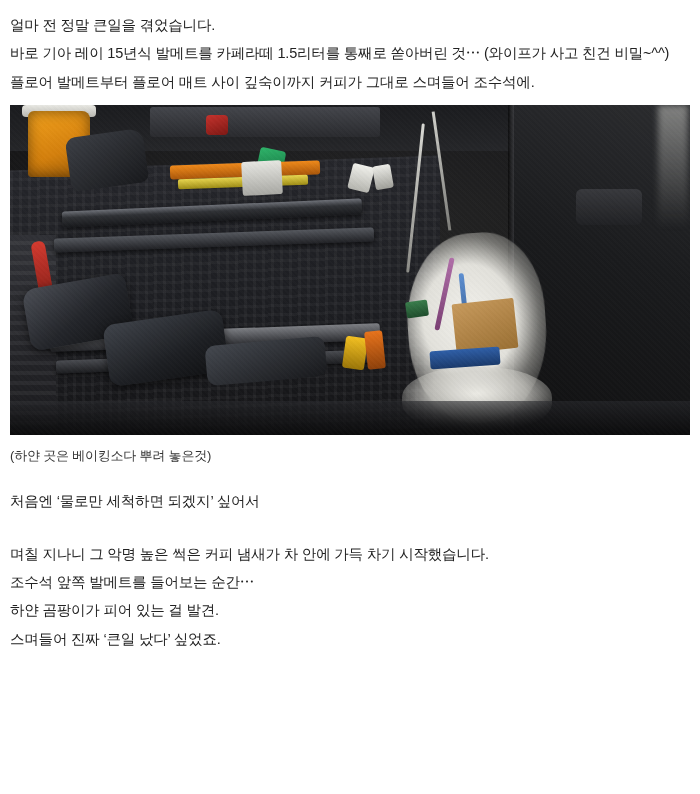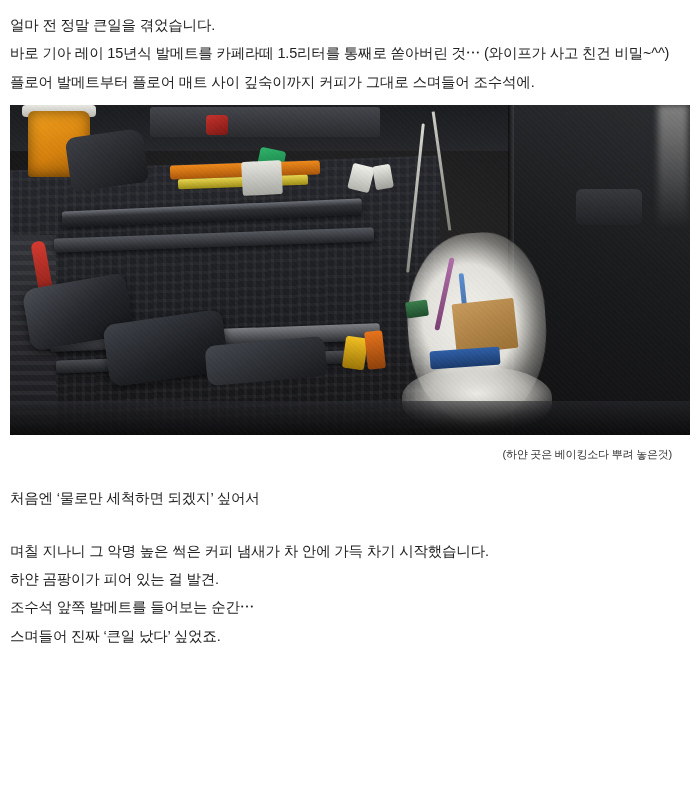--- a/index.html
+++ b/index.html
@@ -12,21 +12,21 @@
     height: 794px;
     font-family: "Liberation Sans", sans-serif;
     color: #1a1a1a;
     overflow: hidden;
   }
   .page {
     width: 700px;
     height: 678px;
     position: relative;
     box-sizing: border-box;
-    padding: 12px 28px 0 10px;
+    padding: 12px 10px 0 10px;
   }
   .para {
     font-size: 14.5px;
     line-height: 1.82;
     color: #222222;
     margin: 0;
     letter-spacing: -0.2px;
   }
   .para + .para { margin-top: 2px; }
 
@@ -334,22 +334,22 @@
     background: linear-gradient(180deg, rgba(40,41,45,.6), #0b0b0c);
   }
   .ph-grain {
     position: absolute; inset: 0;
     background-image:
       repeating-linear-gradient(45deg, rgba(255,255,255,0.012) 0 2px, rgba(0,0,0,0.012) 2px 4px);
     pointer-events: none;
   }
 
   .caption {
-    text-align: right;
-    font-size: 11px;
+    text-align: left;
+    font-size: 13px;
     color: #333333;
     margin: 12px 0 0 0;
     letter-spacing: -0.2px;
   }
 
   .block-bottom { margin-top: 23px; }
   .gap-line { height: 26px; }
 </style>
 </head>
 <body>
@@ -412,18 +412,18 @@
       <div class="ph-grain"></div>
     </div>
   </div>
 
   <p class="caption">(하얀 곳은 베이킹소다 뿌려 놓은것)</p>
 
   <div class="block-bottom">
     <p class="para">처음엔 ‘물로만 세척하면 되겠지’ 싶어서</p>
     <div class="gap-line"></div>
     <p class="para">며칠 지나니 그 악명 높은 썩은 커피 냄새가 차 안에 가득 차기 시작했습니다.</p>
+    <p class="para">조수석 앞쪽 발메트를 들어보는 순간⋯</p>
     <p class="para">하얀 곰팡이가 피어 있는 걸 발견.</p>
-    <p class="para">조수석 앞쪽 발메트를 들어보는 순간⋯</p>
     <p class="para">스며들어 진짜 ‘큰일 났다’ 싶었죠.</p>
   </div>
 
 </div>
 
 </body></html>

